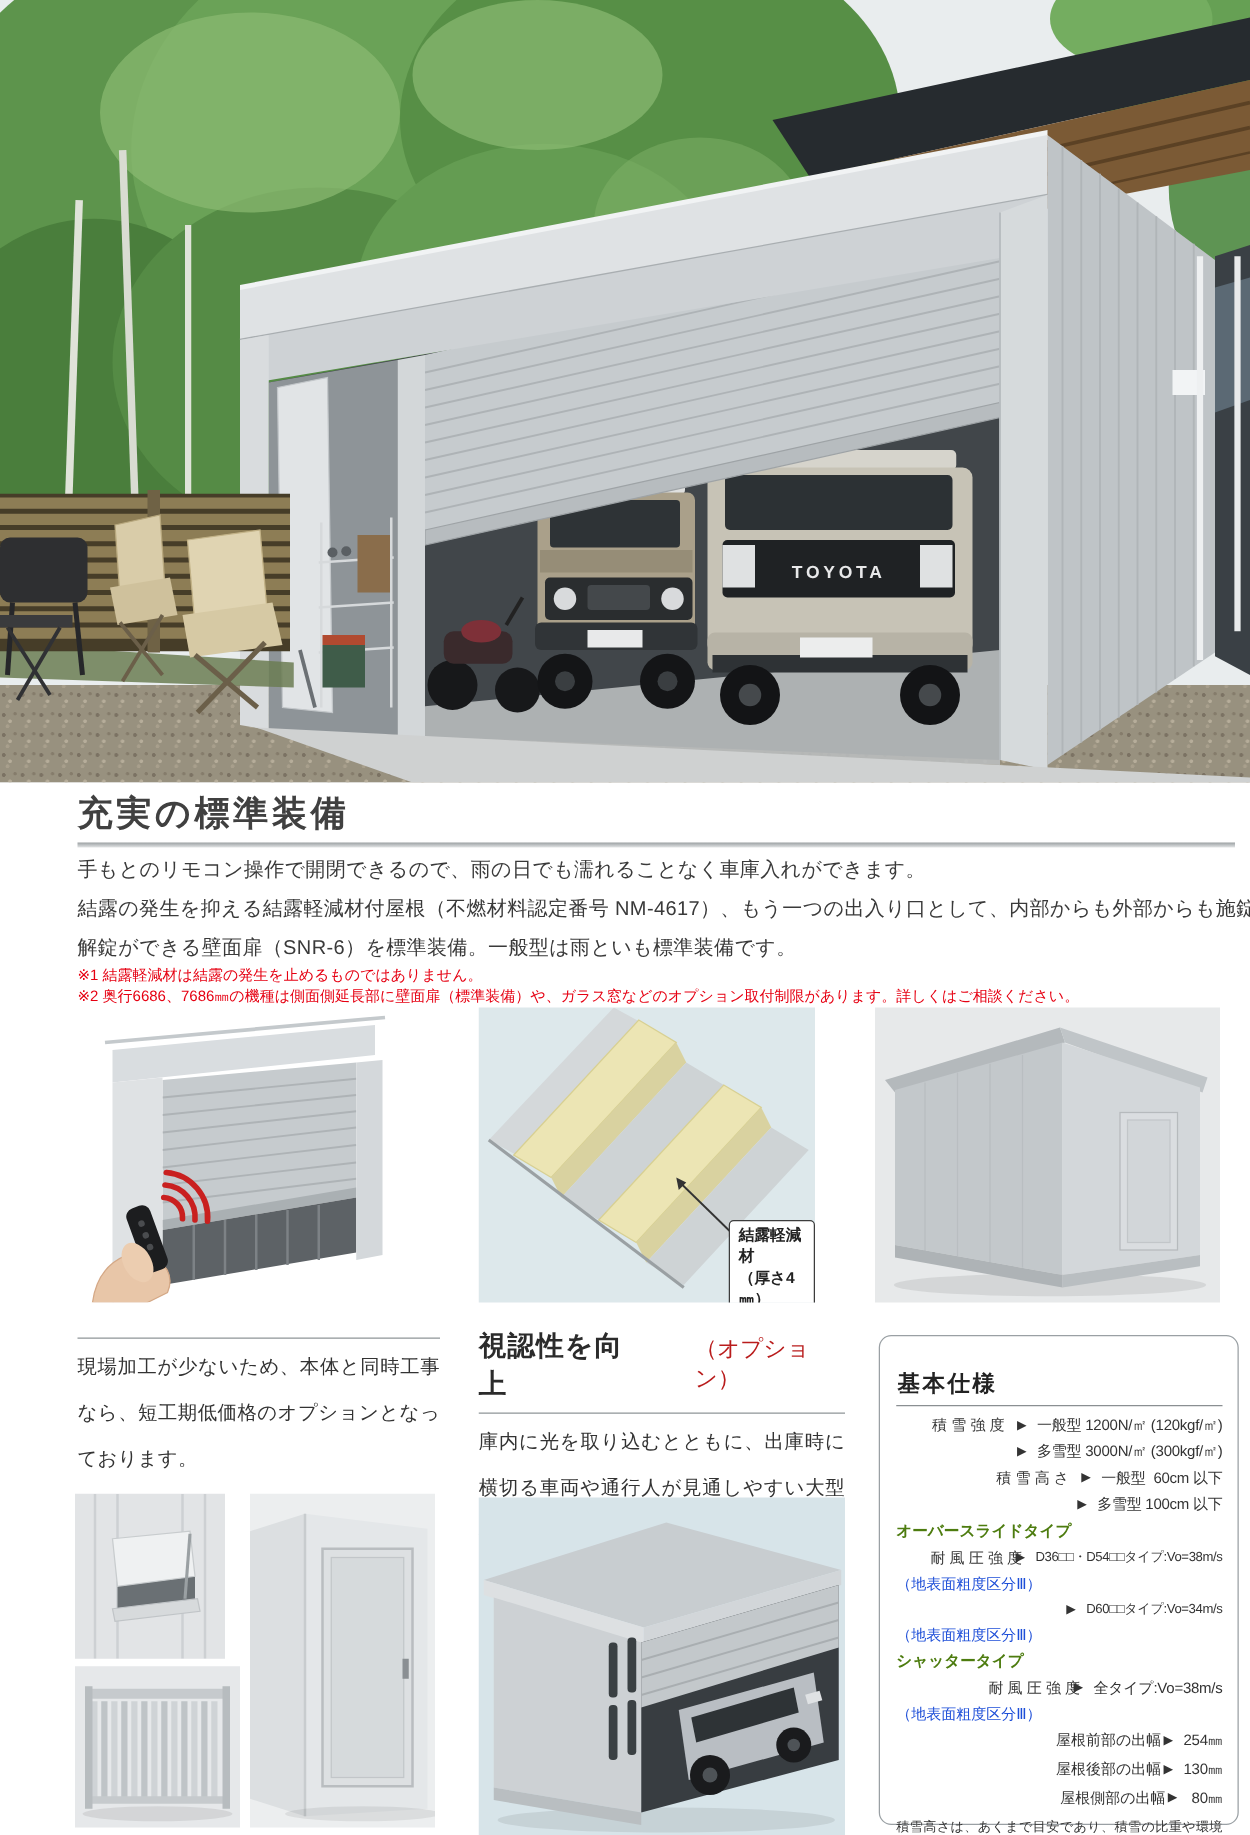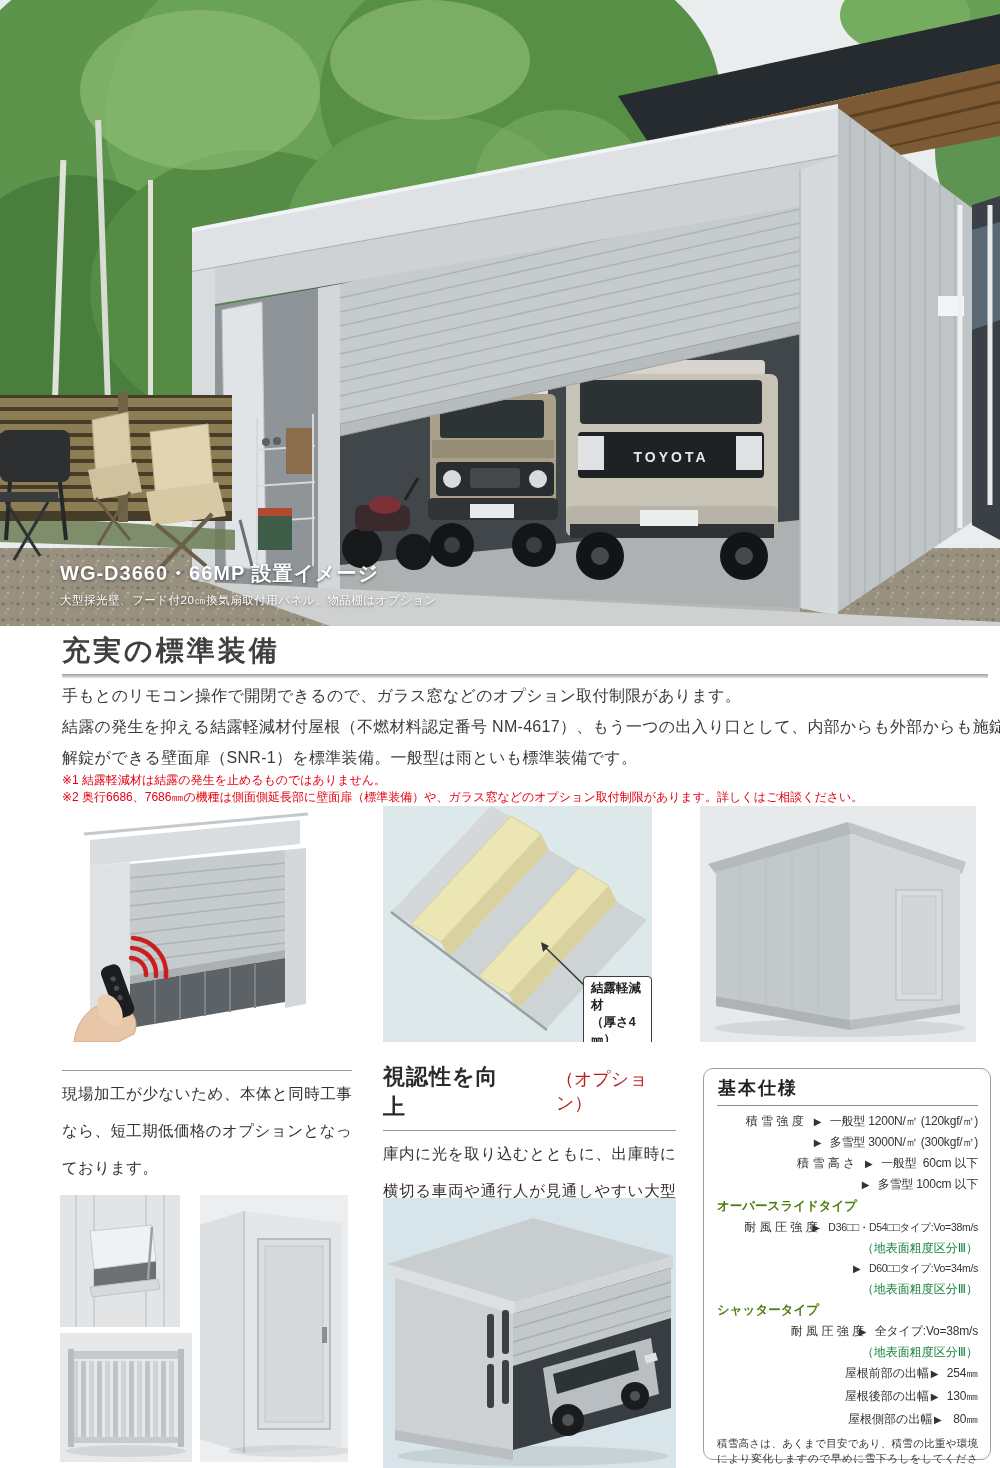--- a/index.html
+++ b/index.html
@@ -32,29 +32,29 @@
   .rooflabel{position:absolute;left:200px;top:170px;background:#fff;border:1.5px solid #3c3c3c;border-radius:4px;padding:3px 7px;font-size:12.5px;font-weight:bold;color:#222;line-height:1.35;text-align:left;}
 
   
   .h3{font-size:22px;font-weight:bold;color:#2b2b2b;letter-spacing:1px;}
   .h3row{display:flex;align-items:center;justify-content:space-between;}
   .h3tag{font-size:18px;color:#b91c1c;padding-bottom:2px;margin-left:43px;}
   .subrule{height:1px;background:#8f9598;}
   .colbody{font-size:15.5px;line-height:37px;text-align:justify;color:#333;letter-spacing:.2px;}
 
   
-  .specbox{left:703px;top:1068px;width:288px;height:392px;border:1.5px solid #9aa0a4;border-radius:10px;background:#fff;box-sizing:border-box;padding:5px 12px 6px 13px;}
+  .specbox{left:703px;top:1068px;width:288px;height:392px;border:1.5px solid #9aa0a4;border-radius:10px;background:#fff;box-sizing:border-box;padding:24px 12px 6px 13px;}
   .spectitle{font-size:18px;font-weight:bold;color:#222;letter-spacing:2px;padding:2px 0 5px 1px;border-bottom:1px solid #8a8f92;margin-bottom:5px;}
   .srow{display:flex;line-height:21px;font-size:12px;color:#333;justify-content:flex-end;}
   .slabel{width:68px;flex:none;white-space:pre;}
   .slabel.wide{width:86px;}
   .sarrow{width:16px;flex:none;font-size:10px;}
   .sval{white-space:pre;letter-spacing:-.2px;}
   .sval.small{font-size:10.5px;letter-spacing:-.3px;}
-  .ssub{text-align:right;line-height:20px;font-size:12px;color:#15803d;}
+  .ssub{line-height:20px;font-size:12px;color:#1d4ed8;}
   .ssubhead{font-size:12.5px;font-weight:bold;line-height:22px;color:#4d7c0f;}
   .snote{font-size:10.5px;line-height:15px;color:#333;margin-top:5px;text-align:justify;}
 </style>
 </head>
 <body>
 
 <div class="page">
 
   <div class="abs hero">
     <div class="abs gravel"></div>
@@ -229,31 +229,27 @@
         <polygon points="92,420 128,412 132,470 96,478" fill="#d9cca9" stroke="#b8a87e"></polygon>
         <polygon points="88,470 136,462 142,492 94,500" fill="#cfc19c"></polygon>
         <line x1="96" y1="498" x2="130" y2="540" stroke="#6b5f49" stroke-width="3"></line>
         <line x1="130" y1="492" x2="98" y2="545" stroke="#6b5f49" stroke-width="3"></line>
         <polygon points="150,432 208,424 214,492 156,500" fill="#e0d4b2" stroke="#c2b287"></polygon>
         <polygon points="146,492 218,482 226,516 152,526" fill="#d6c9a4"></polygon>
         <line x1="156" y1="524" x2="206" y2="566" stroke="#6b5f49" stroke-width="4"></line>
         <line x1="212" y1="514" x2="158" y2="570" stroke="#6b5f49" stroke-width="4"></line>
       </g>
     </svg>
-    <div class="abs caption">
-      <div class="t">WG-D3660・66MP 設置イメージ</div>
-      <div class="s">大型採光壁、フード付20㎝換気扇取付用パネル、物品棚はオプション</div>
-    </div>
   </div>
 
   <div class="abs h2">充実の標準装備</div>
   <div class="abs rule"></div>
-  <div class="abs bodyline" style="top:686px">手もとのリモコン操作で開閉できるので、ガラス窓などのオプション取付制限があります。</div>
+  <div class="abs bodyline" style="top:686px">手もとのリモコン操作で開閉できるので、雨の日でも濡れることなく車庫入れができます。</div>
   <div class="abs bodyline" style="top:717px">結露の発生を抑える結露軽減材付屋根（不燃材料認定番号 NM-4617）、もう一つの出入り口として、内部からも外部からも施錠、</div>
-  <div class="abs bodyline" style="top:748px">解錠ができる壁面扉（SNR-1）を標準装備。一般型は雨といも標準装備です。</div>
+  <div class="abs bodyline" style="top:748px">解錠ができる壁面扉（SNR-6）を標準装備。一般型は雨といも標準装備です。</div>
   <div class="abs noteline" style="top:772px">※1 結露軽減材は結露の発生を止めるものではありません。</div>
   <div class="abs noteline" style="top:789px">※2 奥行6686、7686㎜の機種は側面側延長部に壁面扉（標準装備）や、ガラス窓などのオプション取付制限があります。詳しくはご相談ください。</div>
 
   <div class="abs img" style="left:60px;top:806px;width:262px;height:236px;background:#fff;">
     <svg width="262" height="236" viewBox="0 0 262 236">
       <line x1="24" y1="28" x2="248" y2="8" stroke="#c4c9cc" stroke-width="3"></line>
       <polygon points="30,34 240,14 240,38 30,60" fill="#d9dde0"></polygon>
       <polygon points="70,58 225,44 225,150 70,176" fill="#c6cbce"></polygon>
       <g stroke="#aeb3b6" stroke-width="1.5">
         <line x1="70" y1="72" x2="225" y2="57"></line>

